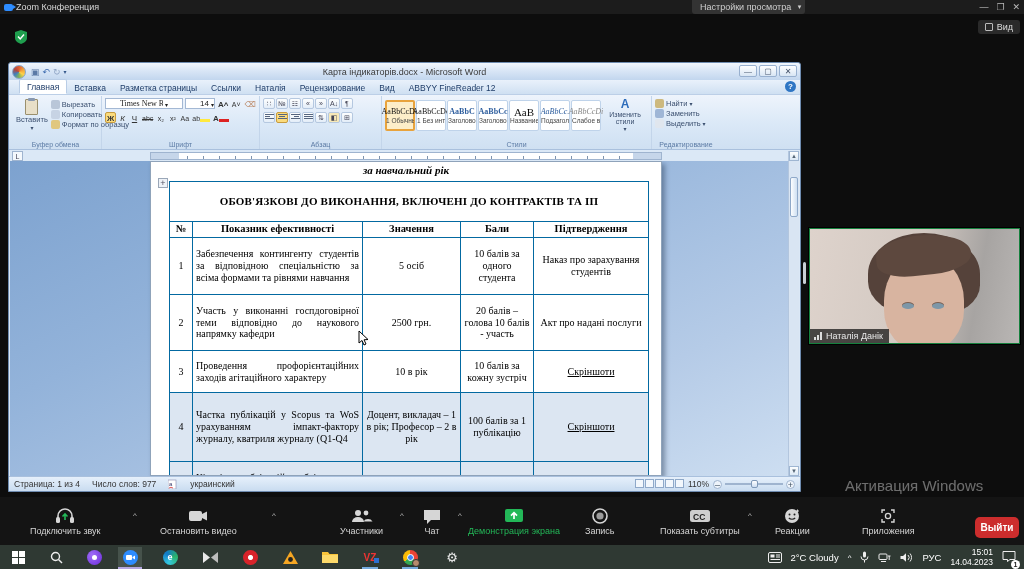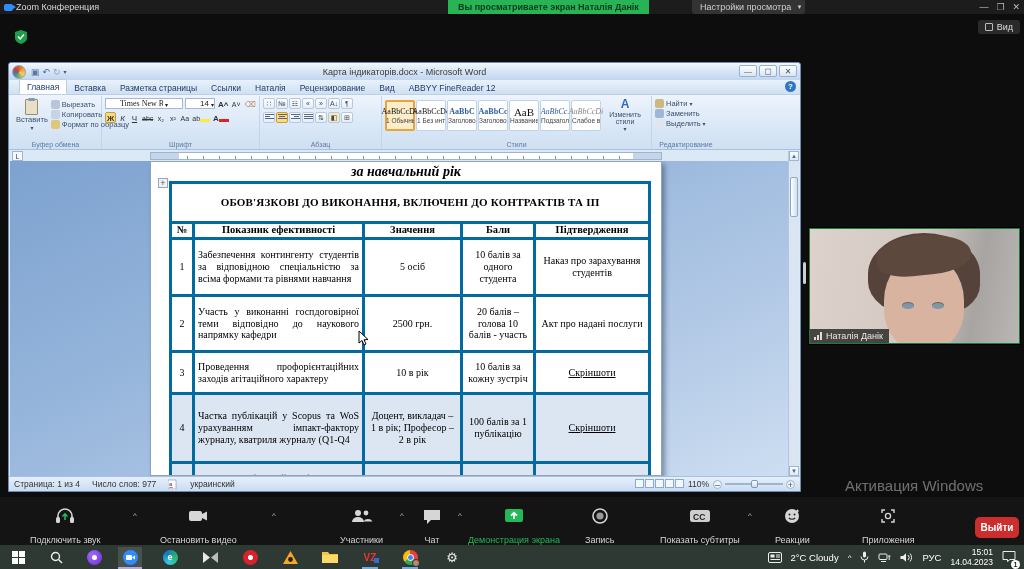--- a/index.html
+++ b/index.html
@@ -92,26 +92,26 @@
             background-size:100% 3px; background-repeat:no-repeat; }
   .rulerbar:before,.rulerbar:after { content:""; position:absolute; top:0; bottom:0; width:28px; background:#c6d6ea; }
   .rulerbar:before { left:0; } .rulerbar:after { right:0; }
 
   
   .docarea { position:absolute; left:1px; right:12px; top:98px; bottom:15px; overflow:hidden;
              background:linear-gradient(155deg,#7da2cf 0%,#93b3da 35%,#b5cbe7 75%,#cddef1 100%); }
   .page { position:absolute; left:140px; top:0; width:512px; height:100%; background:#fff;
           border:1px solid #8fa3ba; box-shadow:3px 3px 5px rgba(30,50,80,.45); overflow:hidden; }
   .doc-caption { margin-top:2px; text-align:center; font-family:"Liberation Serif", serif; font-style:italic;
-          font-weight:bold; font-size:14px; color:#000; }
+          font-weight:bold; font-size:11px; color:#000; }
   .tbl-handle { position:absolute; left:7px; top:16px; width:10px; height:10px; background:#eef2f7; border:1px solid #9aa7b8;
           font-size:9px; line-height:8px; text-align:center; color:#556; }
   table.wtable { position:absolute; left:18px; top:19px; width:479px; border-collapse:collapse;
           font-family:"Liberation Serif", serif; color:#000; table-layout:fixed; }
-  .wtable td { border:3px solid #0369a1; padding:0 3px; font-size:10px; line-height:1.18; vertical-align:middle; }
+  .wtable td { border:1px solid #0369a1; padding:0 3px; font-size:10px; line-height:1.18; vertical-align:middle; }
   .wtable .trow-title td { font-weight:bold; text-align:center; font-size:11px; height:40px; letter-spacing:.2px; }
   .wtable .trow-head td { font-weight:bold; text-align:center; font-size:10.5px; height:16px; }
   .wtable td.cnum { text-align:center; }
   .wtable td.cind { text-align:justify; }
   .wtable td.cval, .wtable td.cpts, .wtable td.ccfm { text-align:center; }
   .wtable tr.blue td { background:#dce6f2; }
   .wtable .ulink { text-decoration:underline; }
 
   
   .vscroll { position:absolute; right:1px; top:88px; bottom:15px; width:11px; background:#d9e5f3; border-left:1px solid #b3c6de; }
@@ -156,21 +156,21 @@
   .sig i:nth-child(1){height:3px;} .sig i:nth-child(2){height:5px;} .sig i:nth-child(3){height:8px;}
   .vdrag { position:absolute; left:803px; top:262px; width:3px; height:22px; background:#c9d0d6; border-radius:2px; z-index:21; }
 
   
   .wm { position:absolute; left:845px; top:477px; z-index:15; color:rgba(255,255,255,.40); }
   .wm .l1 { font-size:15px; }
   .wm .l2, .wm .l3 { font-size:9.5px; color:rgba(255,255,255,.33); margin-top:2px; }
 
   
   .ztoolbar { position:absolute; left:0; top:497px; width:1024px; height:48px; background:#141414; z-index:18; }
-  .zitem { position:absolute; top:10px; display:flex; flex-direction:column; align-items:center; gap:10px;
+  .zitem { position:absolute; top:10px; display:flex; flex-direction:column; align-items:center; gap:1px;
            color:#d6d6d6; font-size:9px; white-space:nowrap; }
   .zitem svg { display:block; }
   .zchev { position:absolute; top:14px; color:#bdbdbd; font-size:8px; }
   .share-label { color:#23b858; }
   .leave-btn { position:absolute; left:975px; top:517px; width:44px; height:21px; background:#cc2d2d; color:#fff;
            font-size:10px; font-weight:bold; border-radius:5px; text-align:center; line-height:21px; z-index:19; }
 
   
   .taskbar { position:absolute; left:0; top:545px; width:1024px; height:24px; background:#2f3933; z-index:60;
              color:#fff; }
@@ -188,21 +188,20 @@
   .circle { border-radius:50%; display:flex; align-items:center; justify-content:center; }
 </style>
 </head>
 <body>
 
 <div class="screen">
 
   <div class="topbar">
     <span class="cam"></span>
     <span class="topbar-title">Zoom Конференция</span>
-    <div class="share-badge">Вы просматриваете экран Наталія Данік</div>
     <div class="viewset-btn">
       <span>Настройки просмотра</span>
       <span class="chev">▾</span>
     </div>
     <div class="win-controls">
       <span>—</span>
       <span>❐</span>
       <span>✕</span>
     </div>
   </div>

